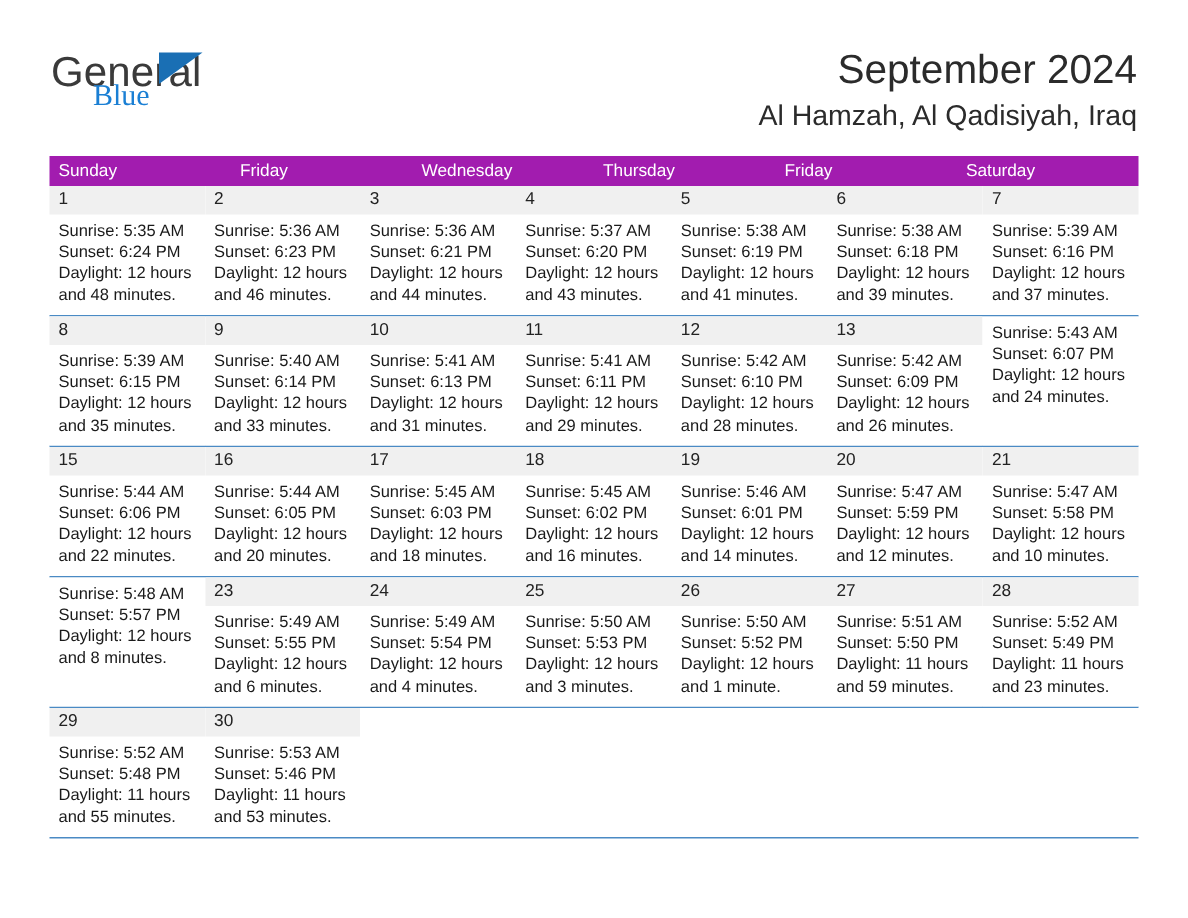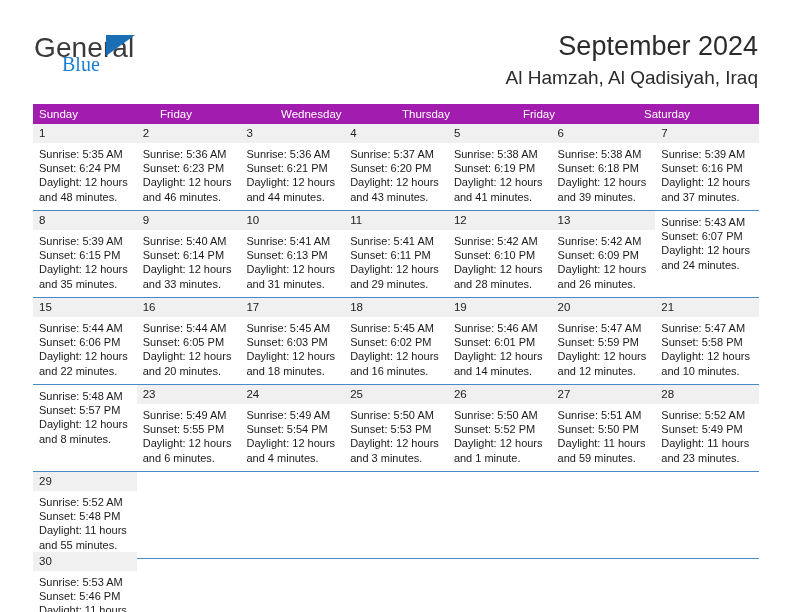--- a/index.html
+++ b/index.html
@@ -95,21 +95,21 @@
     font-size: 11.5px;
     line-height: 20px;
     padding-left: 6px;
     white-space: nowrap;
   }
   .week {
     display: flex;
     border-bottom: 1px solid #4a8ac4;
     height: 87px;
   }
-  .week:last-child { border-bottom: 1px solid #4a8ac4; flex-direction: column; }
+  .week:last-child { border-bottom: 1px solid #4a8ac4; }
   .cell {
     flex: 1 1 0;
     width: 103.7px;
     position: relative;
     background: #ffffff;
   }
   .cell.filled .daynum-band {
     background: #f0f0f0;
   }
   .daynum-band {

